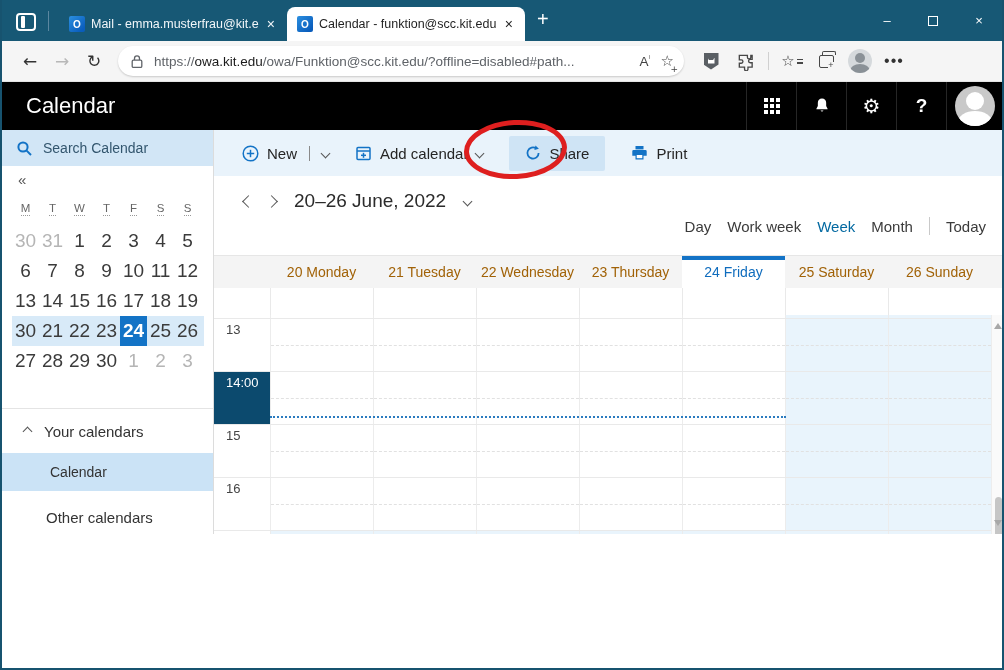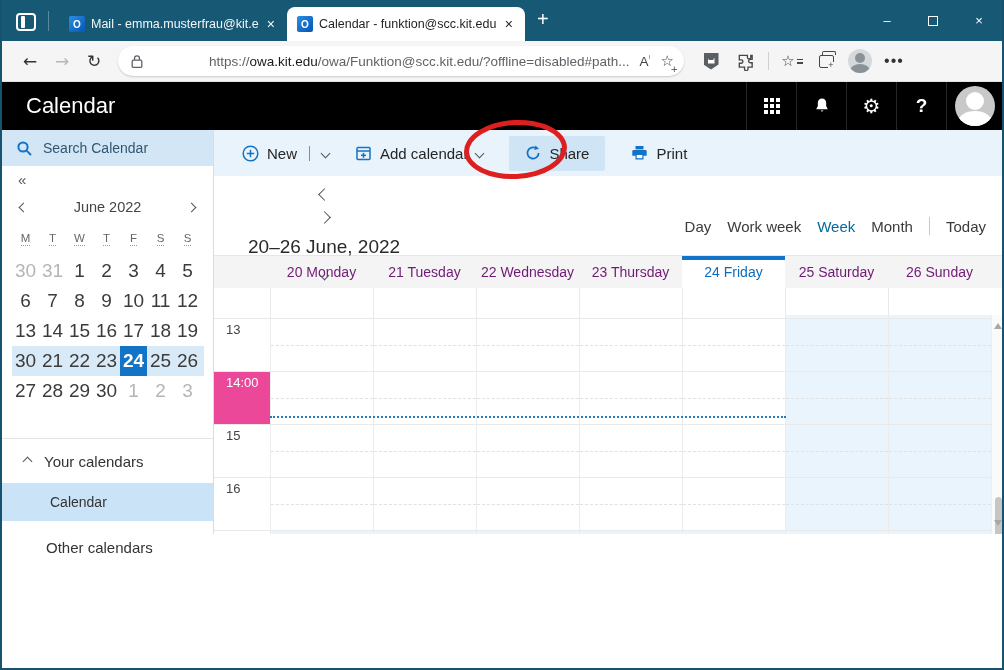--- a/index.html
+++ b/index.html
@@ -20,21 +20,21 @@
   .newtab { color:#fff; font-size:20px; font-weight:300; margin:0 0 10px 12px; }
   #wincontrols { margin-left:auto; display:flex; align-self:stretch; align-items:stretch; }
   .wc { width:46px; display:flex; align-items:center; justify-content:center; color:#fff; font-size:13px; }
   .wc .maxbox { width:10px; height:10px; border:1px solid #fff; }
 
   
   #navbar { height:41px; background:#f5f5f5; border-bottom:1px solid #e3e3e3; display:flex; align-items:center; padding:0 10px 0 12px; }
   .nav-ic { width:32px; height:32px; display:flex; align-items:center; justify-content:center; font-family:"DejaVu Sans",sans-serif; font-size:17px; color:#333; }
   .nav-ic.disabled { color:#b8b8b8; }
   #addresspill { flex:0 0 566px; height:30px; background:#fff; border-radius:15px; box-shadow:0 1px 2px rgba(0,0,0,.18); display:flex; align-items:center; padding:0 10px 0 12px; margin:0 8px; }
-  #urltext { flex:1; font-size:13.5px; color:#5f6368; white-space:nowrap; overflow:hidden;text-align:right; }
+  #urltext { flex:1; font-size:13.5px; color:#5f6368; white-space:nowrap; overflow:hidden; }
   #urltext .domain { color:#1b1b1b; }
   .pill-ic { color:#444; font-size:13.5px; margin-left:10px; position:relative; }
   .ra-sup { font-size:8px; position:relative; top:-5px; }
   .star { font-family:"DejaVu Sans",sans-serif; font-size:15px; color:#444; }
   .star .plus-badge { position:absolute; right:-4px; bottom:-3px; font-size:9px; background:#fff; border-radius:50%; line-height:8px; }
   .ext-ic { width:30px; height:30px; display:flex; align-items:center; justify-content:center; margin-left:4px; color:#474747; }
   .shield { width:15px; height:17px; background:#5a5f64; clip-path:polygon(0 0,100% 0,100% 70%,50% 100%,0 70%); position:relative; }
   .shield::after { content:""; position:absolute; left:4px; top:5px; width:7px; height:6px; background:#fff; clip-path:polygon(0 0,20% 40%,80% 40%,100% 0,100% 100%,0 100%); }
   .nav-sep { width:1px; height:18px; background:#d0d0d0; margin:0 4px 0 8px; }
   .favbar-ic { display:flex; align-items:center; gap:2px; }
@@ -93,43 +93,43 @@
   
   #main { flex:1; display:flex; flex-direction:column; position:relative; }
   #mtoolbar { height:46px; background:#e9f3fb; display:flex; align-items:center; padding-left:28px; font-size:15px; color:#252525; }
   #mtoolbar .grp { display:flex; align-items:center; gap:8px; }
   .pipe { width:1px; height:15px; background:#8a8a8a; margin:0 4px; }
   #share-btn { display:flex; align-items:center; gap:8px; background:#cfe4f5; border-radius:2px; padding:9px 16px; margin-left:26px; }
   #new-grp { margin-right:26px; } #addcal-grp { margin-right:0; } #print-grp { margin-left:26px; }
 
   
   #weekhead { height:79px; position:relative; }
-  #daterange { position:absolute; left:30px; top:14px; display:flex; align-items:center; gap:14px;flex-direction:column; }
+  #daterange { position:absolute; left:30px; top:14px; display:flex; align-items:center; gap:14px; }
   #daterange .txt { font-size:19px; color:#2b2b2b; margin:0 4px; }
   #views { position:absolute; right:18px; bottom:20px; display:flex; align-items:center; gap:16px; font-size:15px; color:#3b3b3b; }
   #views .view.active { color:#0369a1; }
   #views .vsep { width:1px; height:18px; background:#c9c9c9; }
 
   
   #dayband { height:33px; background:#f4f4f4; border-top:1px solid #e6e6e6; display:flex; }
   #dayband .gutsp { width:56px; }
-  #dayband .dcell { width:103px; display:flex; align-items:center; justify-content:center; font-size:14px; color:#701a75; }
+  #dayband .dcell { width:103px; display:flex; align-items:center; justify-content:center; font-size:14px; color:#a16207; }
   #dayband .dcell.today { background:#fff; color:#0f6cbd; box-shadow:inset 0 4px 0 #1373c6; }
   #dayband .sbsp { width:13px; }
   #allday { height:27px; display:flex; background:#fff; }
   #allday .gutsp { width:56px; }
   #allday .acell { width:103px; border-left:1px solid #e9e9e9; }
   #allday .sbsp { width:13px; }
 
   
   #grid { flex:1; position:relative; overflow:hidden; }
   .row { display:flex; height:53px; border-top:1px solid #e9e9e9; }
   .row.spacer { height:3px; border-top:none; }
   .gut { width:56px; min-width:56px; font-size:13px; color:#444; padding:3px 0 0 12px; }
-  .gut.current { background:#ec4899; color:#fff; }
+  .gut.current { background:#0c4a6e; color:#fff; }
   .cell { width:103px; border-left:1px solid #ececec; position:relative; }
   .cell.off { background:#e9f4fc; }
   .row:not(.spacer) .cell::after { content:""; position:absolute; left:0; right:0; top:50%; border-top:1px dashed #e1e1e1; }
   #nowline { position:absolute; left:56px; top:101px; width:516px; border-top:2px dotted #2b7bbf; z-index:5; }
   #vscroll { position:absolute; right:0; top:0; bottom:0; width:13px; background:#fafafa; border-left:1px solid #ededed; }
   #vscroll .arr-up { position:absolute; top:8px; left:2px; width:0; height:0; border-left:4px solid transparent; border-right:4px solid transparent; border-bottom:6px solid #a8a8a8; }
   #vscroll .arr-dn { position:absolute; bottom:8px; left:2px; width:0; height:0; border-left:4px solid transparent; border-right:4px solid transparent; border-top:6px solid #a8a8a8; }
   #vscroll .thumb { position:absolute; top:182px; left:3px; width:7px; height:64px; background:#c6c6c6; border-radius:4px; }
 
   
@@ -243,25 +243,20 @@
       <div id="searchrow">
         <svg width="17" height="17" viewBox="0 0 17 17">
           <circle cx="7" cy="7" r="4.6" fill="none" stroke="#1373c6" stroke-width="2"></circle>
           <line x1="10.6" y1="10.6" x2="15" y2="15" stroke="#1373c6" stroke-width="2"></line>
         </svg>
         <span>Search Calendar</span>
       </div>
       <div id="collapserow">
         <span>«</span>
       </div>
-      <div id="monthnav">
-        <span class="chev left"></span>
-        <span class="title">June 2022</span>
-        <span class="chev right"></span>
-      </div>
       <div id="minical">
         <div class="mc-row mc-head" id="mc-head">
             <div class="mc-cell">
               <u>M</u>
             </div>
             <div class="mc-cell">
               <u>T</u>
             </div>
             <div class="mc-cell">
               <u>W</u>

